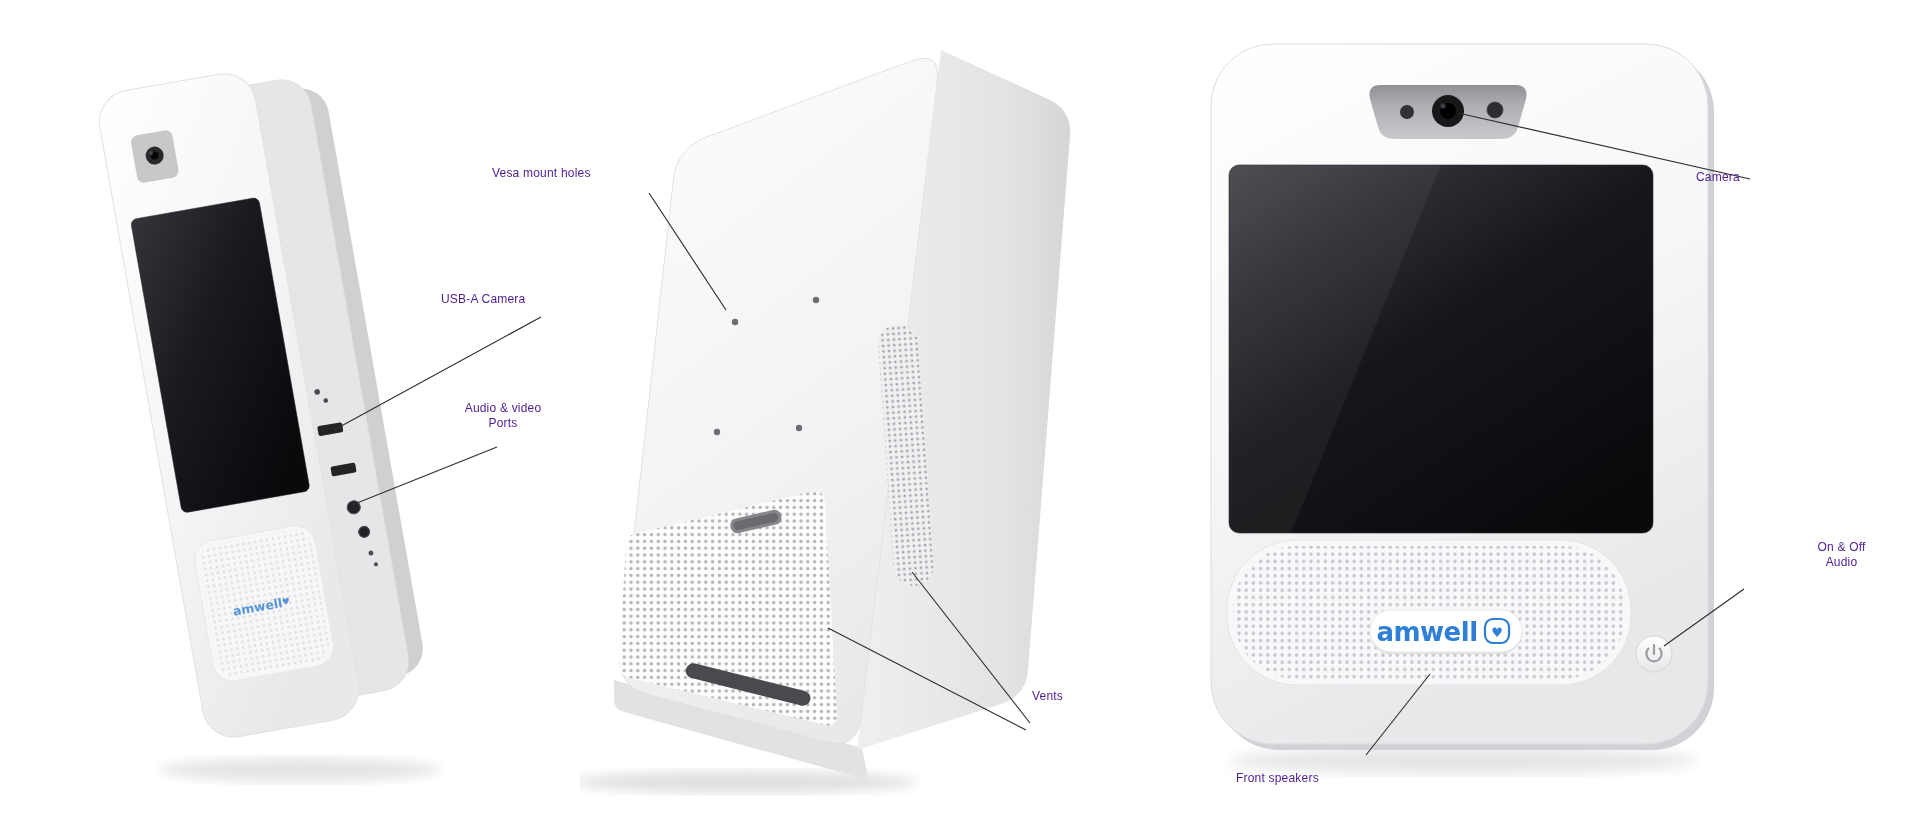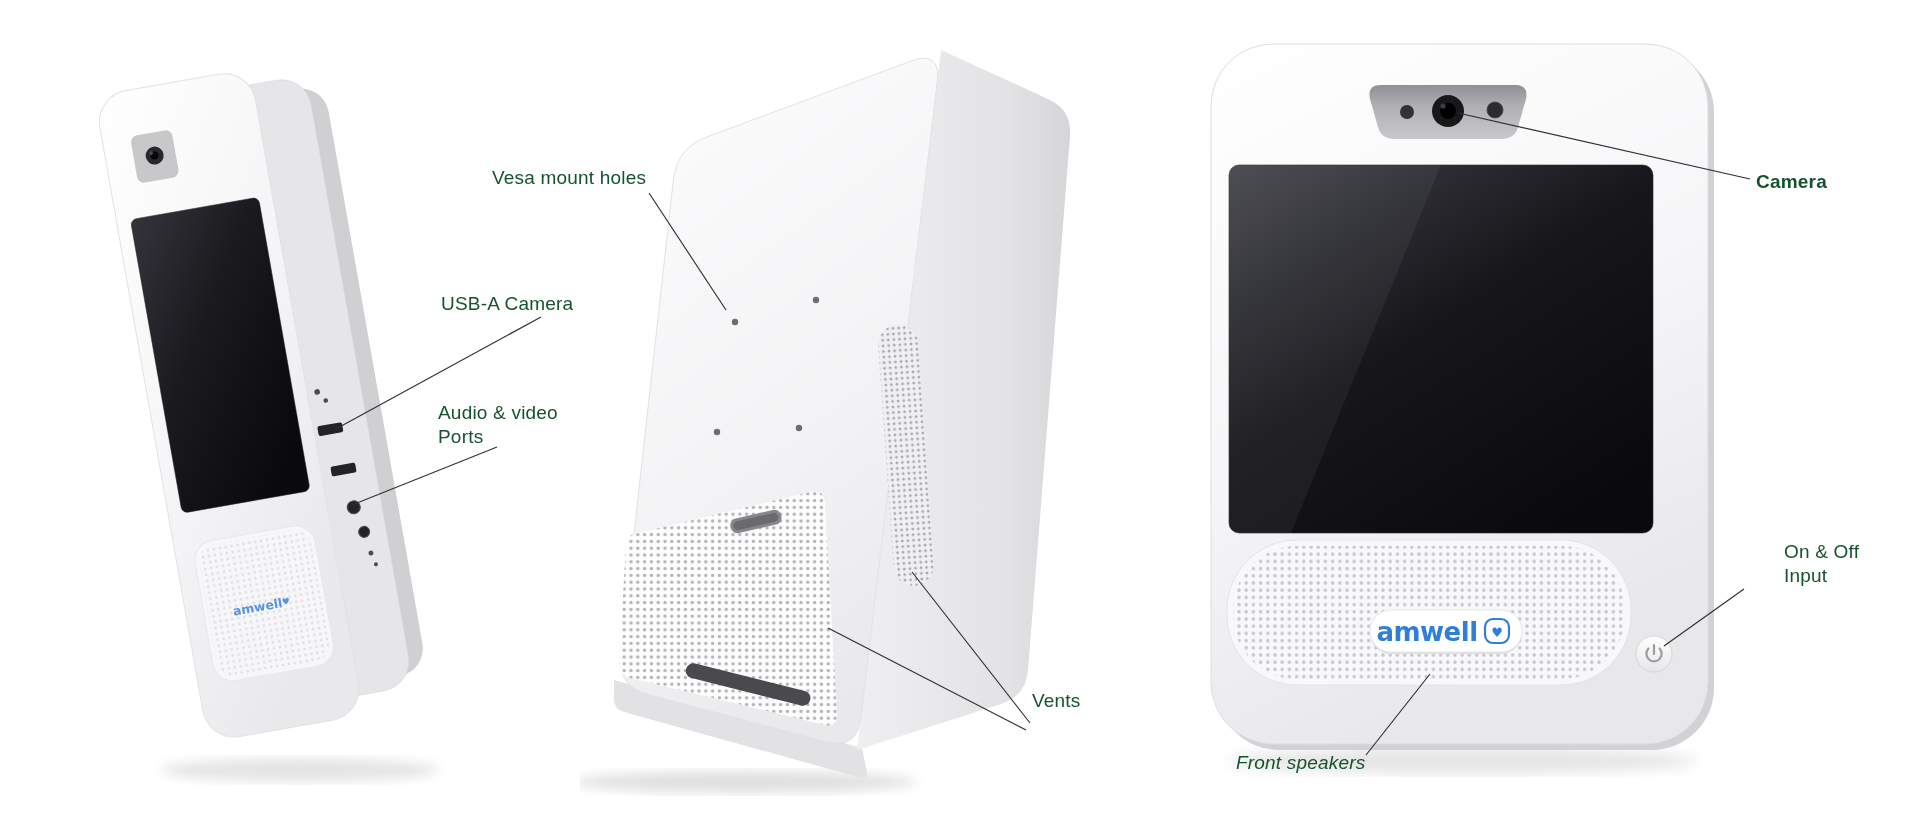--- a/index.html
+++ b/index.html
@@ -6,24 +6,24 @@
   html,body { background:#ffffff; }
   body {
     width:1920px; height:813px; overflow:hidden;
     font-family:"Liberation Sans", sans-serif;
   }
   .canvas { position:relative; width:1920px; height:813px; background:#ffffff; }
   .device { position:absolute; }
   .leader-svg { position:absolute; left:0; top:0; width:1920px; height:813px; pointer-events:none; }
   .leader-svg line { stroke:#2f2f2f; stroke-width:1.15; }
   .callout {
-    position:absolute; color:#14532d; font-size:19px; line-height:1.25;
+    position:absolute; color:#4c1d95; font-size:12px; line-height:1.25;
     letter-spacing:.2px; white-space:nowrap;
   }
-  .callout.center { white-space:normal; }
+  .callout.center { text-align:center; white-space:normal; }
 </style>
 </head>
 <body>
 
 <div class="canvas">
 
   <svg class="device" style="left:75px; top:40px;" width="400" height="770" viewBox="0 0 400 770">
     <defs>
       <linearGradient id="gradLFace" x1="0" y1="0" x2="0.4" y2="1">
         <stop offset="0" stop-color="#ffffff"></stop>
@@ -222,30 +222,30 @@
 
   <div class="callout" style="left:441px; top:292px;">
     <span>USB-A Camera</span>
   </div>
 
   <div class="callout center" style="left:438px; top:401px; width:130px;">
     <div>Audio &amp; video</div>
     <div>Ports</div>
   </div>
 
-  <div class="callout" style="left:1756px; top:170px;font-weight:bold;">
+  <div class="callout" style="left:1696px; top:170px;">
     <span>Camera</span>
   </div>
 
   <div class="callout center" style="left:1784px; top:540px; width:115px;">
     <div>On &amp; Off</div>
-    <div>Input</div>
+    <div>Audio</div>
   </div>
 
   <div class="callout" style="left:1032px; top:689px;">
     <span>Vents</span>
   </div>
 
-  <div class="callout" style="left:1236px; top:751px;font-style:italic;">
+  <div class="callout" style="left:1236px; top:771px;">
     <span>Front speakers</span>
   </div>
 
 </div>
 
 </body></html>

